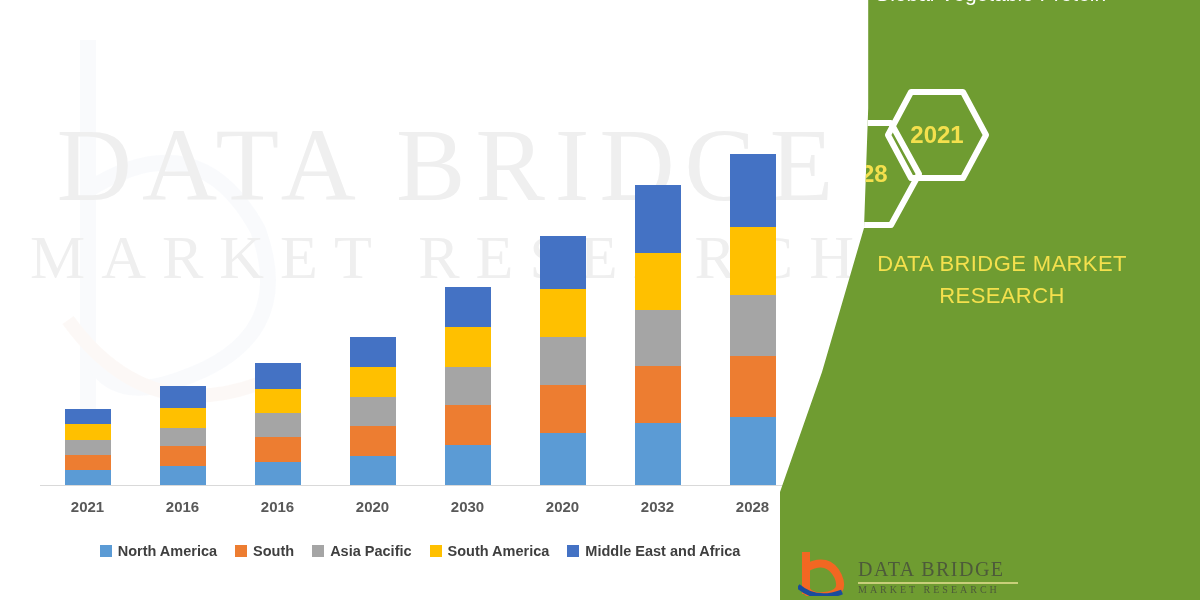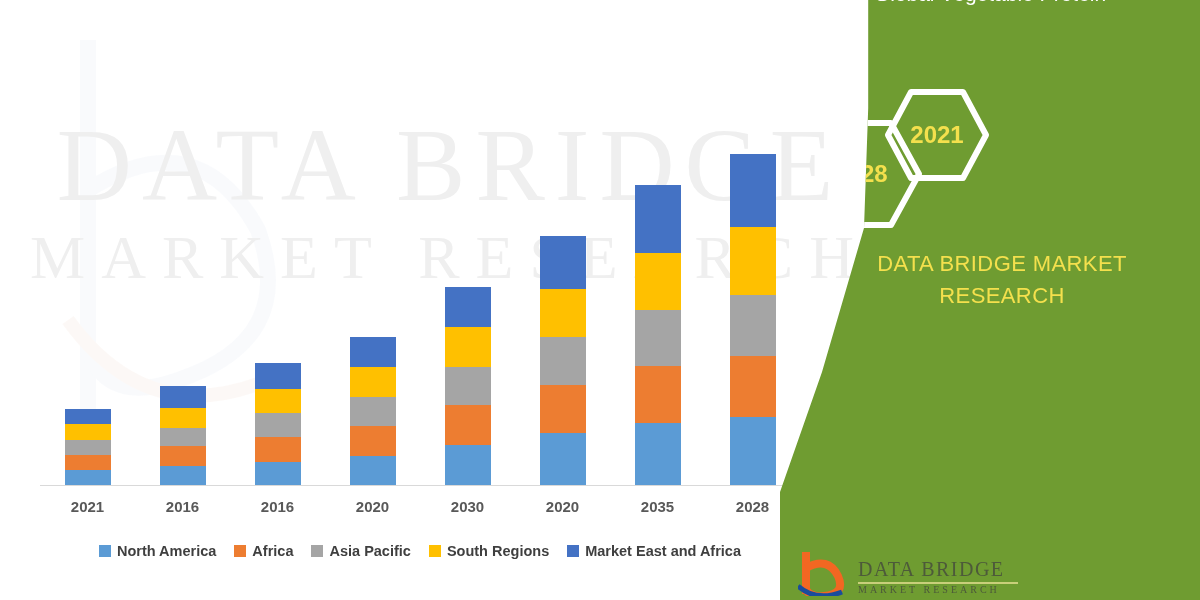--- a/index.html
+++ b/index.html
@@ -220,43 +220,43 @@
         </div>
       </div>
     <div class="axis-line"></div>
     <div class="xlabels" id="xlabels">
         <div class="xlabel">2021</div>
         <div class="xlabel">2016</div>
         <div class="xlabel">2016</div>
         <div class="xlabel">2020</div>
         <div class="xlabel">2030</div>
         <div class="xlabel">2020</div>
-        <div class="xlabel">2035</div>
+        <div class="xlabel">2032</div>
         <div class="xlabel">2028</div>
       </div>
     <div class="legend" id="legend">
         <div class="legend-item">
           <span class="legend-swatch" style="background: rgb(91, 155, 213);"></span>
           <span class="legend-label">North America</span>
         </div>
         <div class="legend-item">
           <span class="legend-swatch" style="background: rgb(237, 125, 49);"></span>
-          <span class="legend-label">Africa</span>
+          <span class="legend-label">South</span>
         </div>
         <div class="legend-item">
           <span class="legend-swatch" style="background: rgb(165, 165, 165);"></span>
           <span class="legend-label">Asia Pacific</span>
         </div>
         <div class="legend-item">
           <span class="legend-swatch" style="background: rgb(255, 192, 0);"></span>
-          <span class="legend-label">South Regions</span>
+          <span class="legend-label">South America</span>
         </div>
         <div class="legend-item">
           <span class="legend-swatch" style="background: rgb(68, 114, 196);"></span>
-          <span class="legend-label">Market East and Africa</span>
+          <span class="legend-label">Middle East and Africa</span>
         </div>
       </div>
   </div>
 
   <div class="green-panel">
 
     <div class="green-title">
       <div>Global Vegetable Protein</div>
     </div>
 

